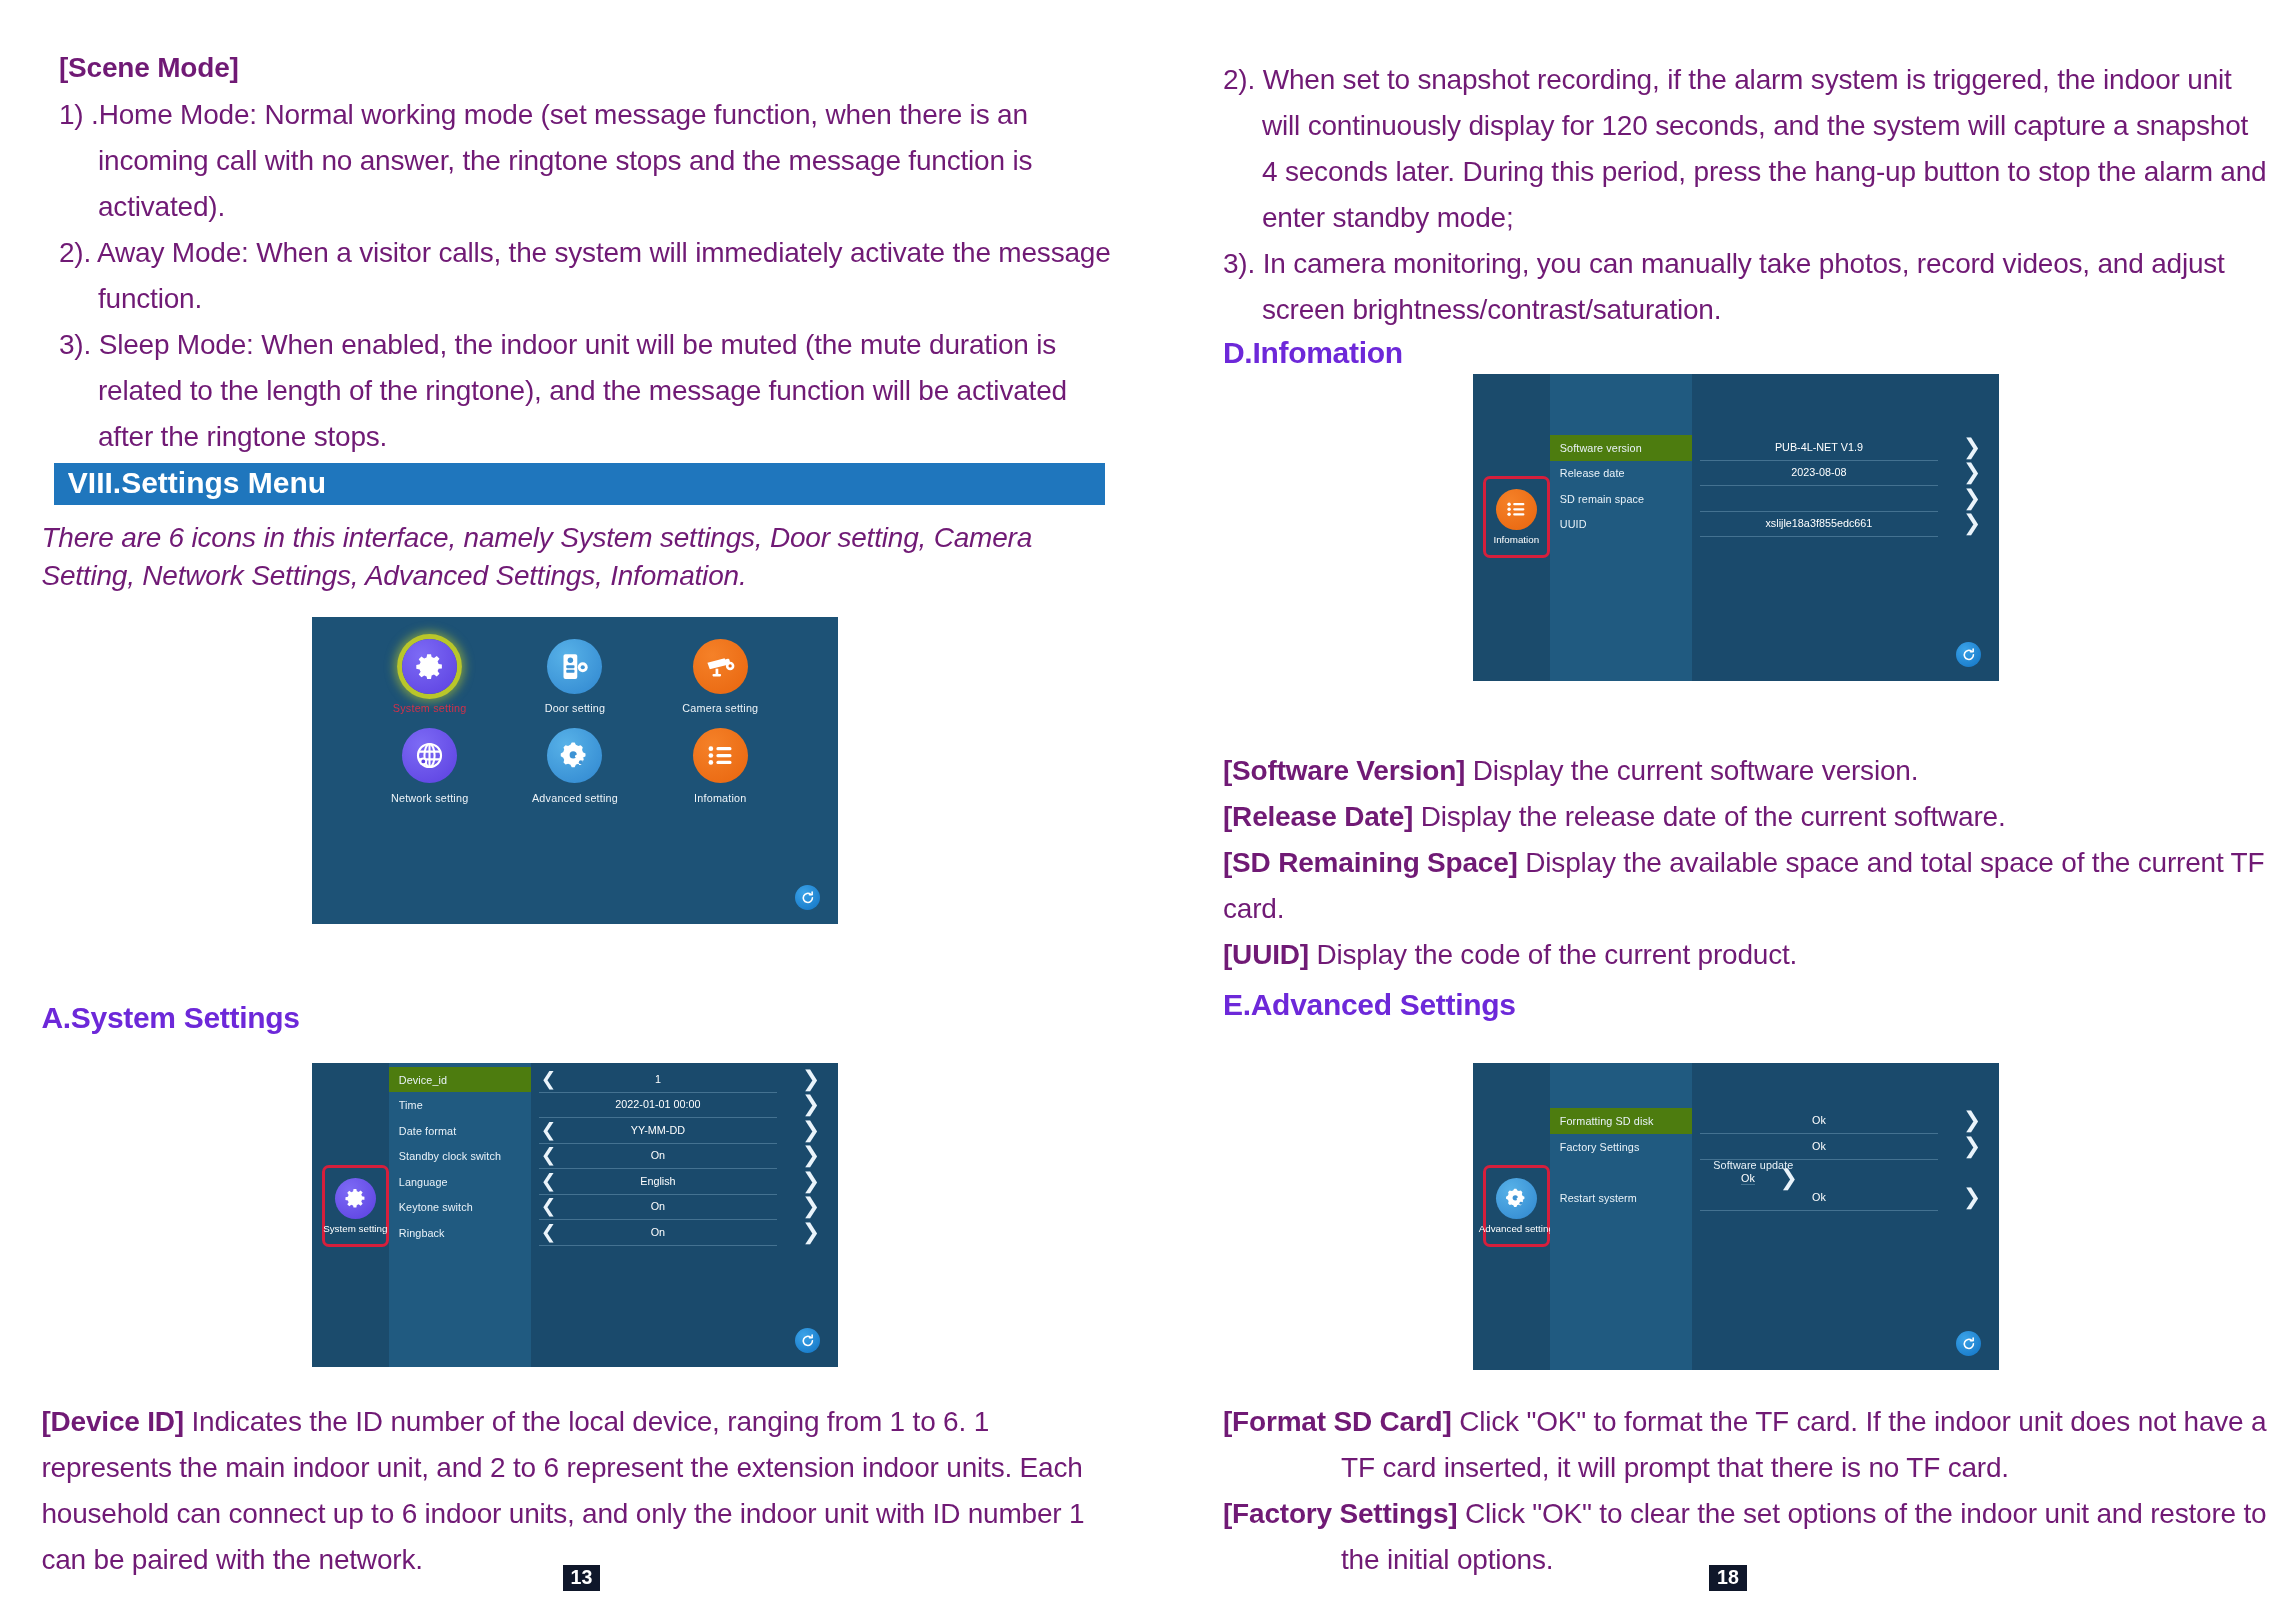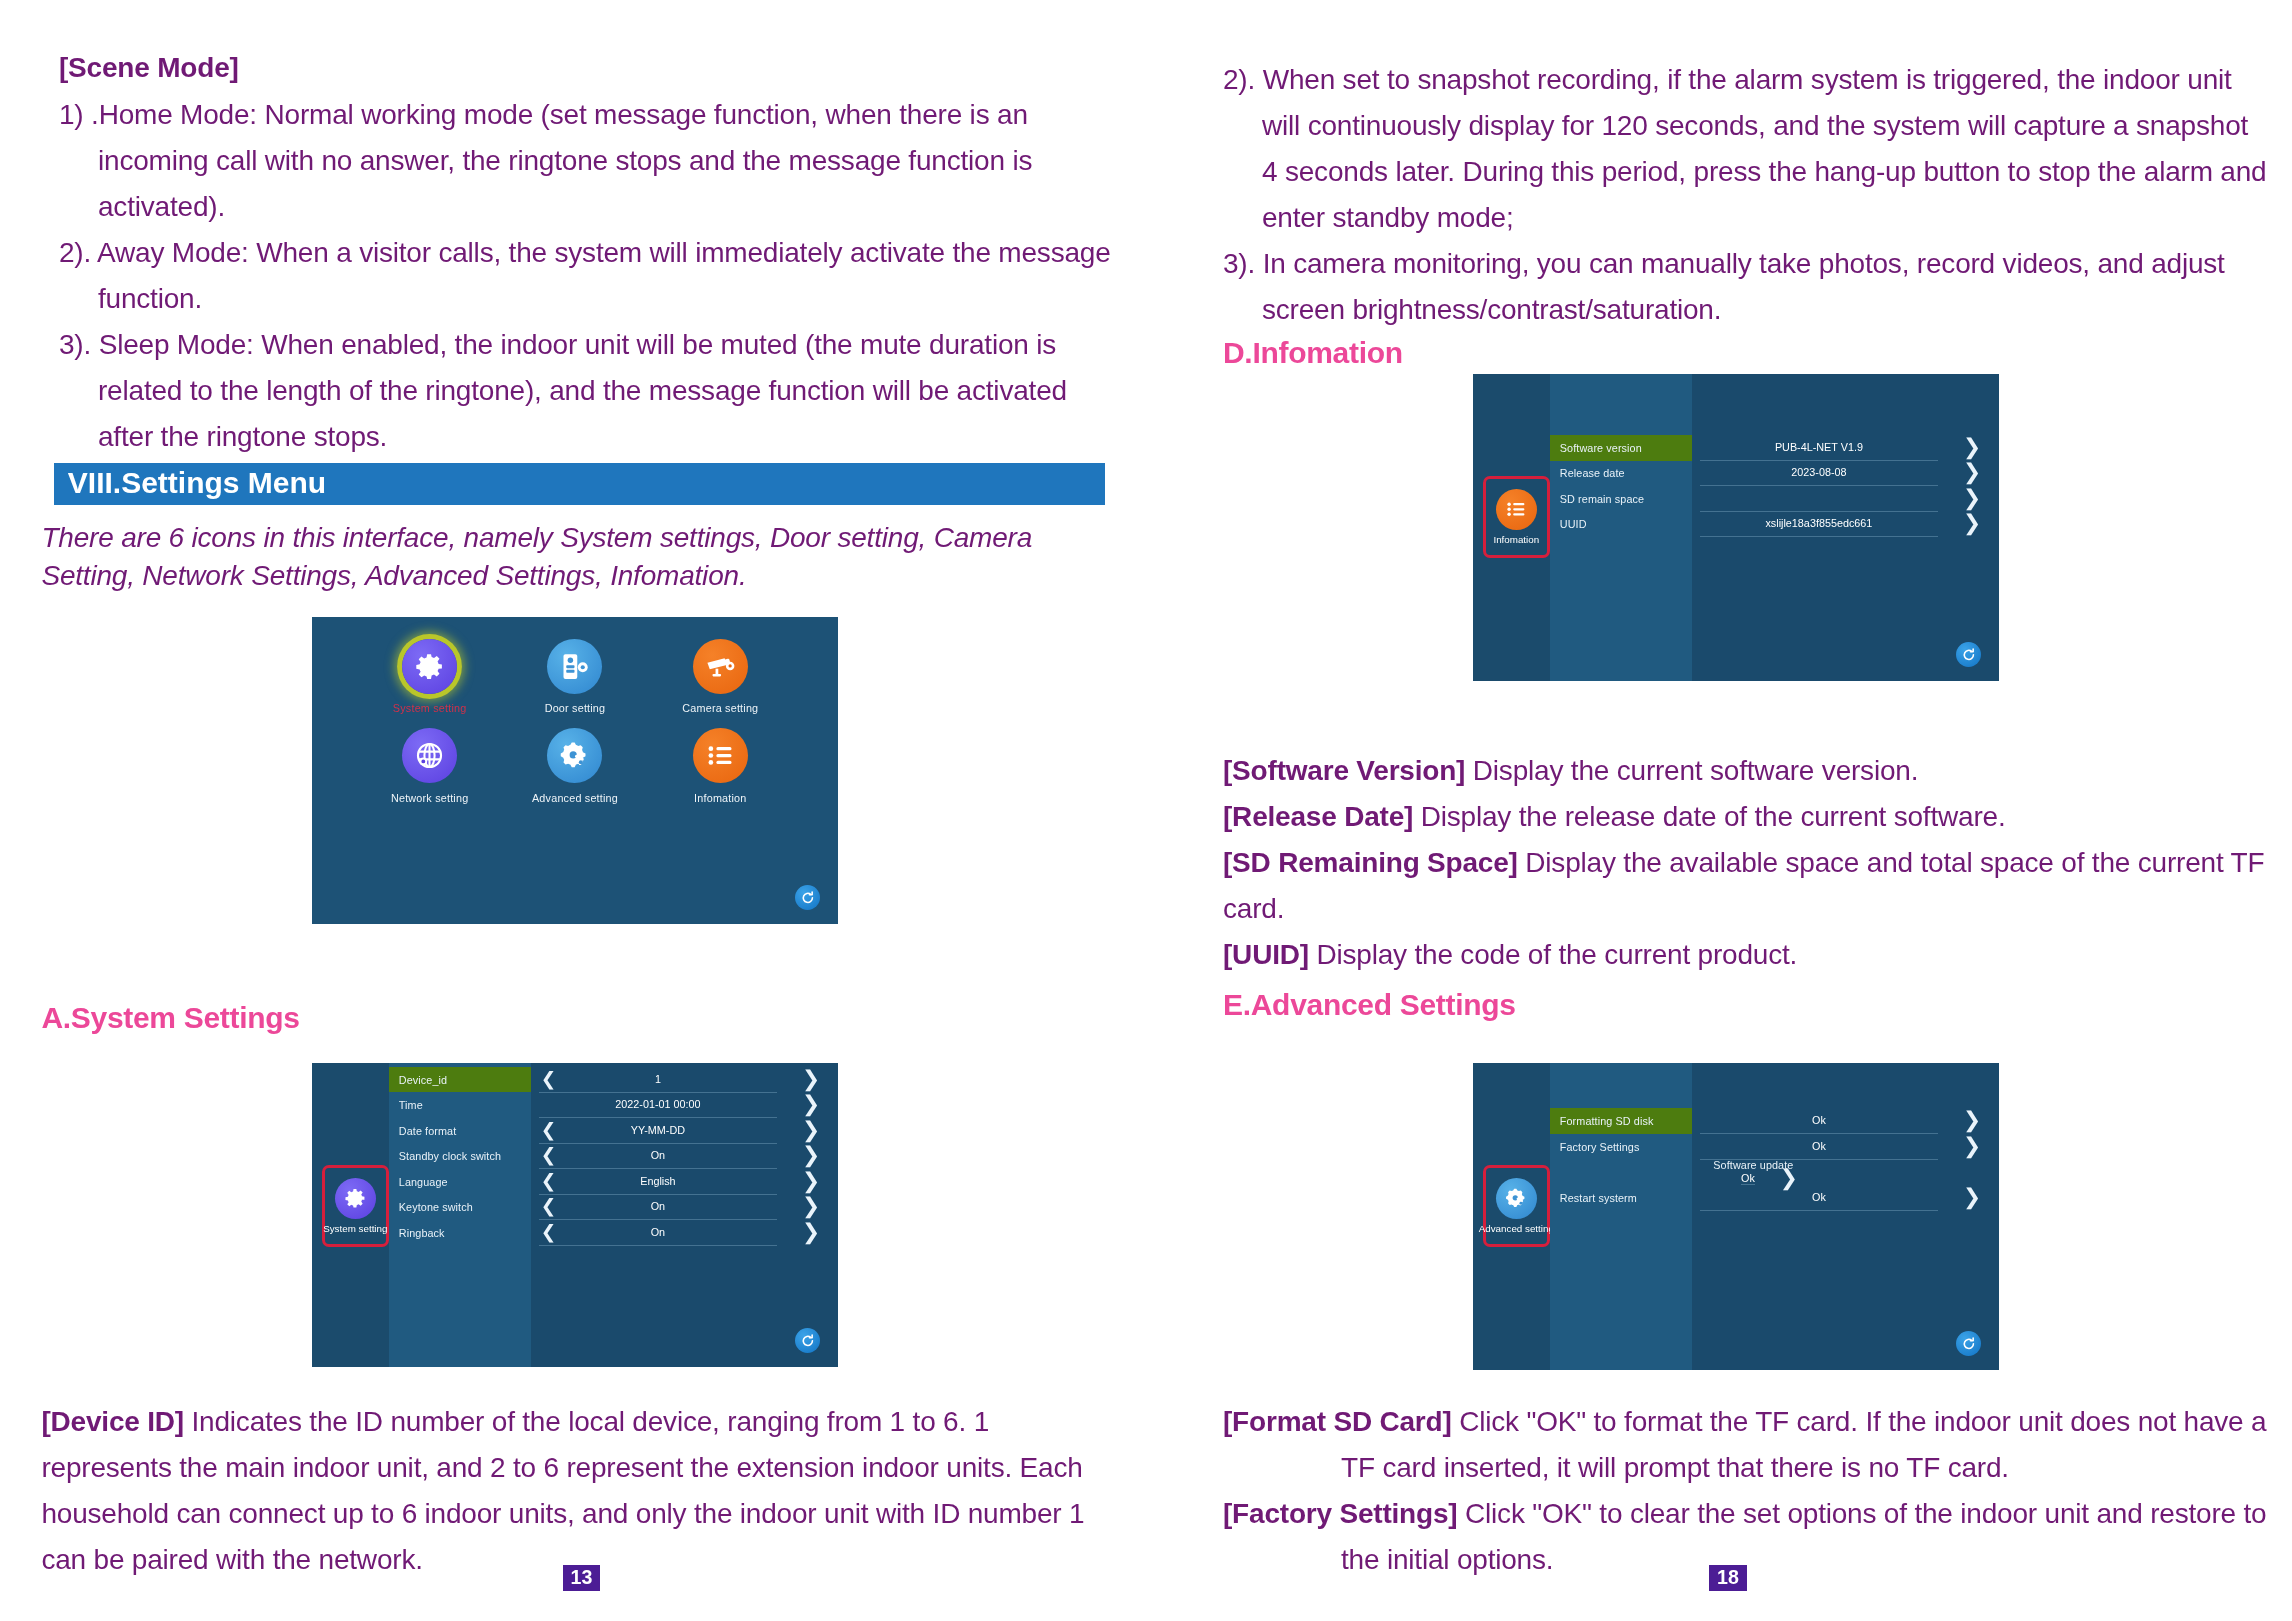--- a/index.html
+++ b/index.html
@@ -38,21 +38,21 @@
     width:1051px;
     height:42px;
     line-height:28px;
     display:flex;align-items:center;
   }
 
   .subhead{
     font-size:30px;
     font-weight:bold;
     letter-spacing:-0.3px;
-    color:#ec4899;
+    color:#6d28d9;
   }
 
   
   .shot{
     position:relative;
     background:#1c4f73;
     overflow:hidden;
     box-sizing:border-box;
   }
   .shot-menu{width:526px;height:307px;background:#1d5276;}
@@ -125,21 +125,21 @@
   }
   .row .chev{
     position:absolute;top:50%;transform:translateY(-50%);
     color:#eaf4fb;font-size:18.6px;font-weight:300;line-height:1;
   }
   .row .chev-l{left:2px;}
   .row .chev-r{right:-43px;font-size:21.6px;}
 
   
   .pagenum{
-    background:#4c1d95;color:#fff;font-size:19.6px;font-weight:bold;
+    background:#0f172a;color:#fff;font-size:19.6px;font-weight:bold;
     padding:2px 7.8px 2.9px;display:inline-block;line-height:21.6px;
   }
   .pagenum-wrap{position:absolute;width:1088px;text-align:center;}
 </style>
 </head>
 <body>
 
 <div class="page">
 
   <div class="col col-left">

